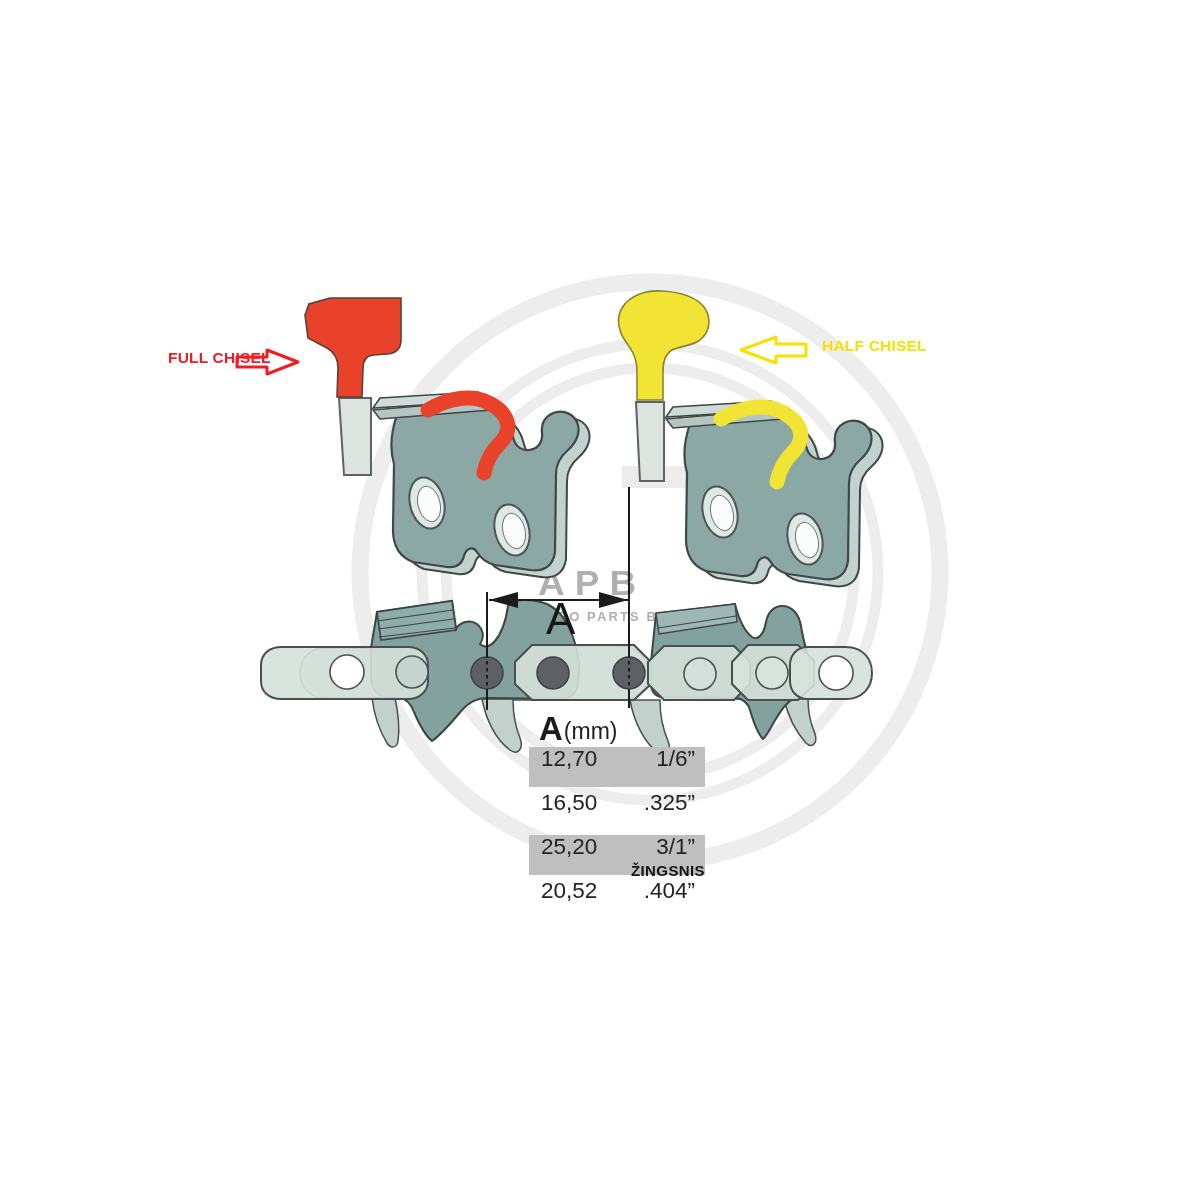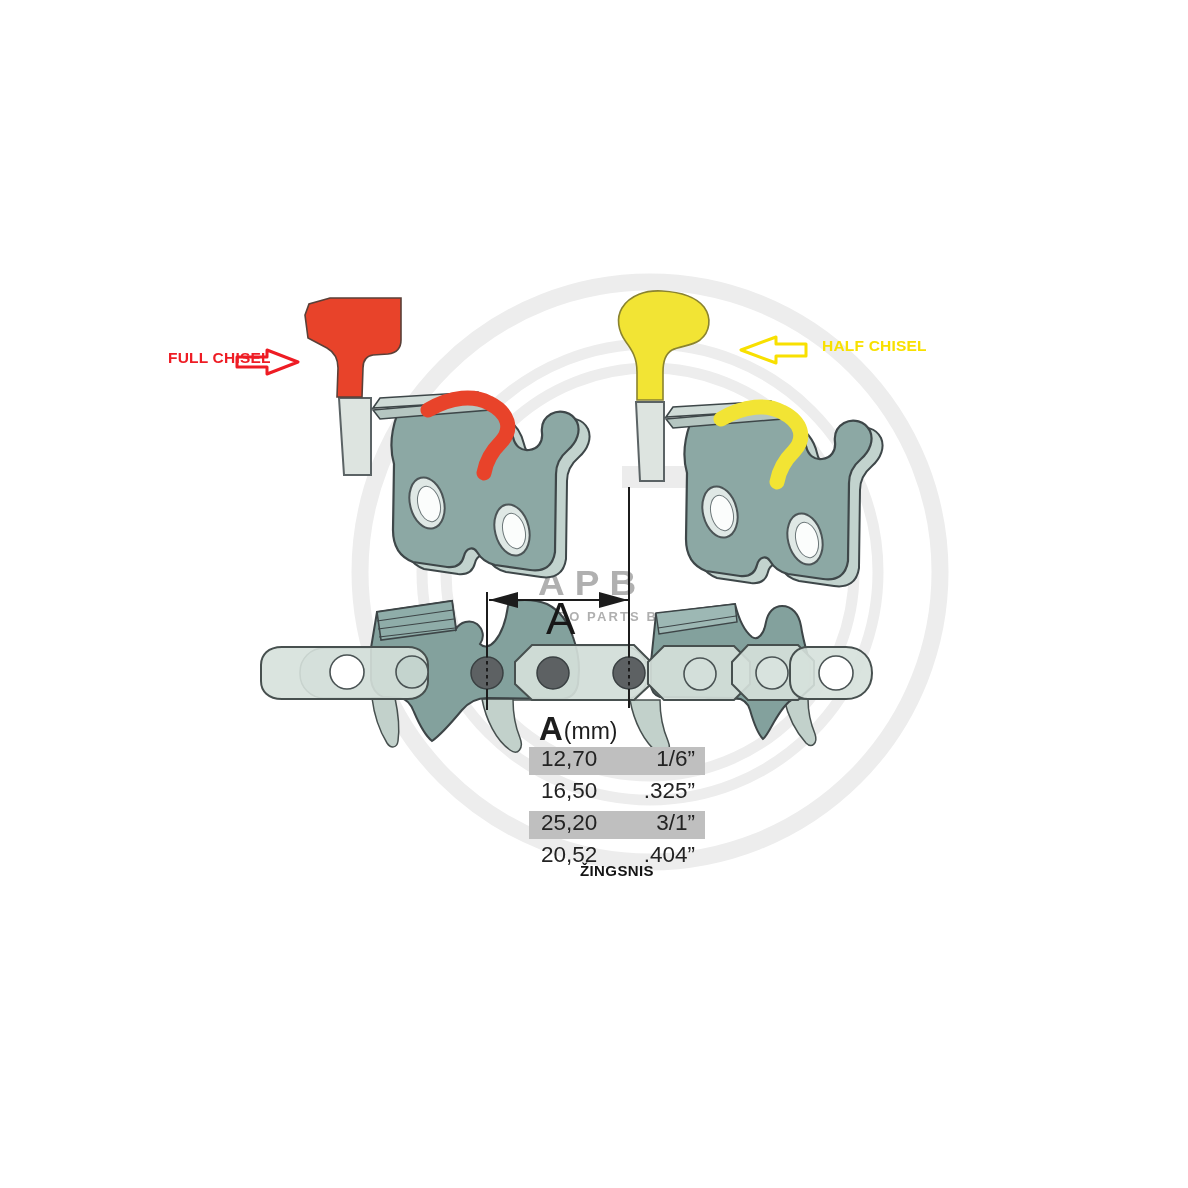--- a/index.html
+++ b/index.html
@@ -32,26 +32,26 @@
     font-size:44px;font-weight:400;color:#171717;line-height:1;
   }
 
   
   .ptable{position:absolute;left:529px;top:706px;width:176px;z-index:3;color:#1d1d1d;}
   .ptable-header{height:38px;display:flex;align-items:flex-end;padding-left:10px;margin-bottom:3px;}
   .ph-a{font-size:33px;font-weight:600;line-height:.95;}
   .ph-unit{font-size:23px;font-weight:400;margin-left:1px;line-height:1.1;}
   .prow{
     height:24px;margin-bottom:4px;display:flex;align-items:center;
-    justify-content:space-between;padding:0 10px 4px 12px;
+    justify-content:space-between;padding:0 10px 16px 12px;
     font-size:22.5px;font-weight:400;color:#232323;line-height:1;
   }
   .prow.hl{background:#bfbfbf;}
   .pitch-caption{
-    position:absolute;left:529px;top:862px;width:176px;z-index:3;text-align:center;
+    position:absolute;left:529px;top:862px;width:176px;z-index:3;text-align:right;
     font-size:15px;font-weight:700;letter-spacing:.4px;color:#141414;
   }
 </style>
 </head>
 <body>
 
 <div class="stage">
 
   <svg class="layer0" width="1188" height="1188" viewBox="0 0 1188 1188">
     <g fill="none" stroke="#ededed">

